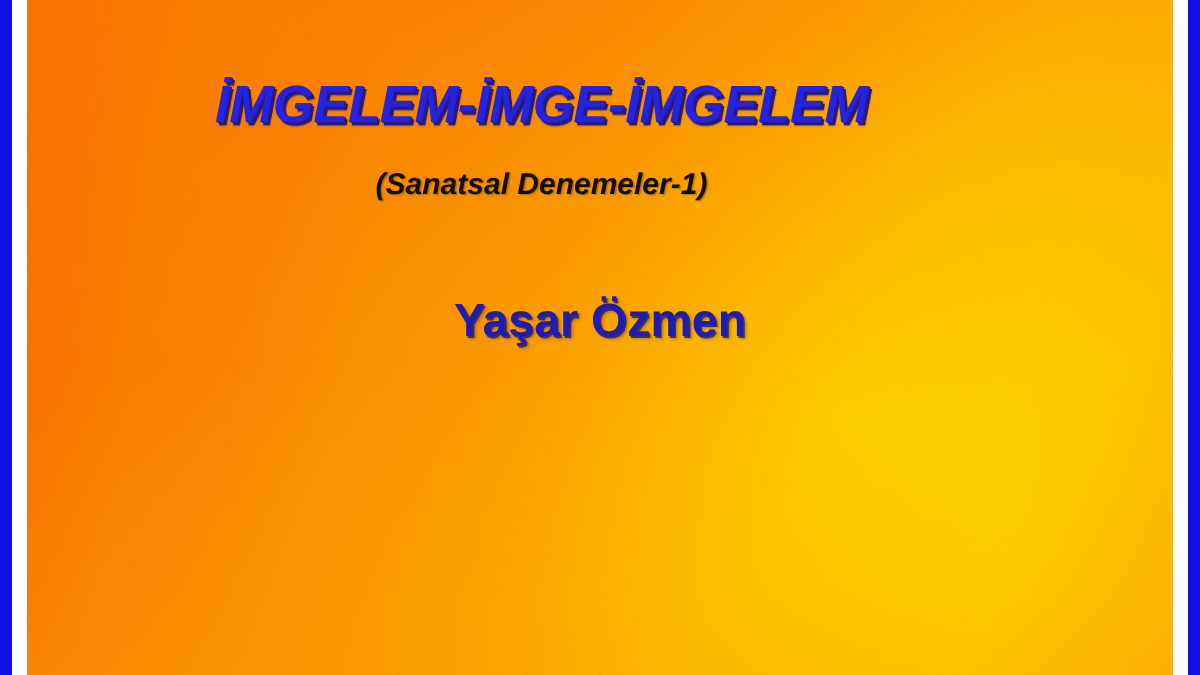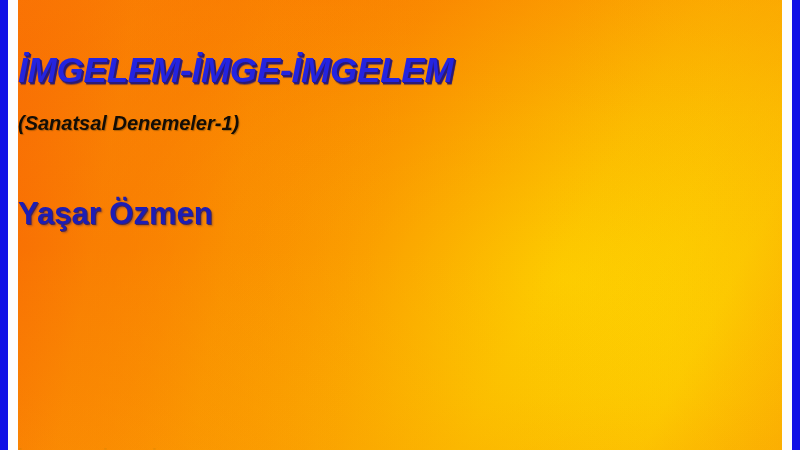--- a/index.html
+++ b/index.html
@@ -98,21 +98,21 @@
   }
 
   
   .content {
     position: absolute;
     z-index: 3;
     left: 18px;
     right: 18px;
     top: 0;
     height: 450px;
-    text-align: left;
+    text-align: center;
   }
 
   .title {
     position: absolute;
     top: 50px;
     left: 0;
     right: 0;
     padding-right: 78px;
     font-size: 35px;
     font-weight: bold;

